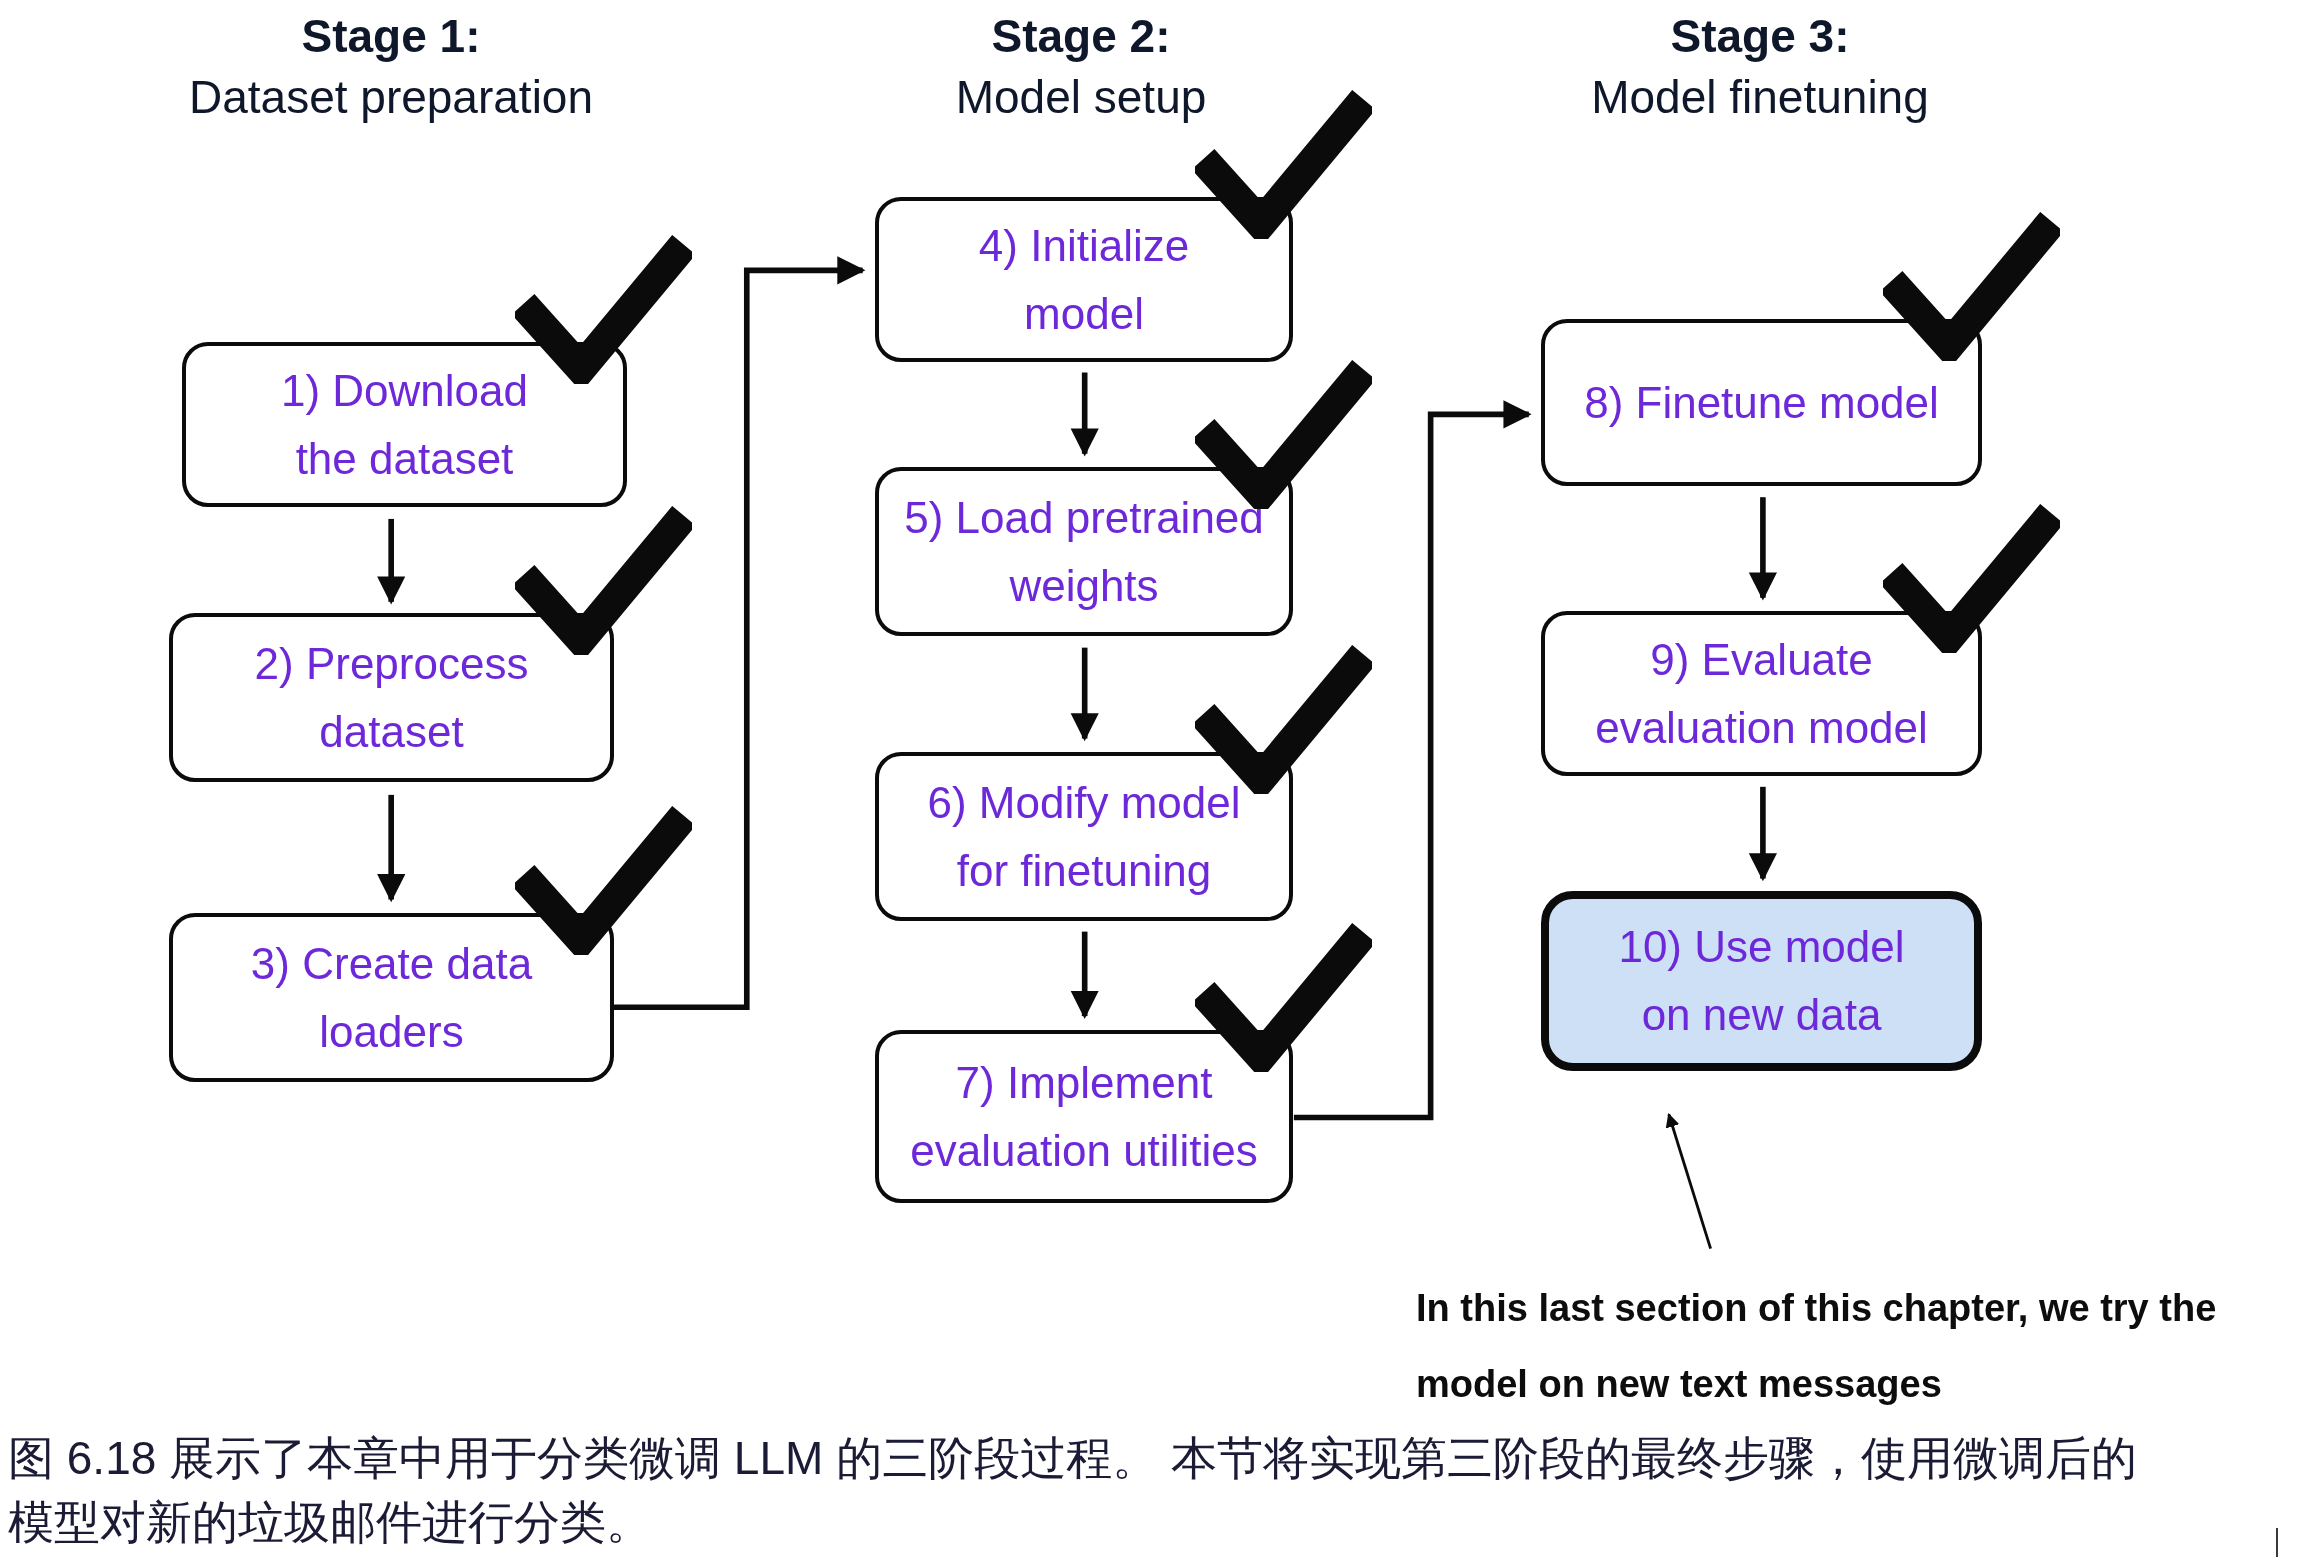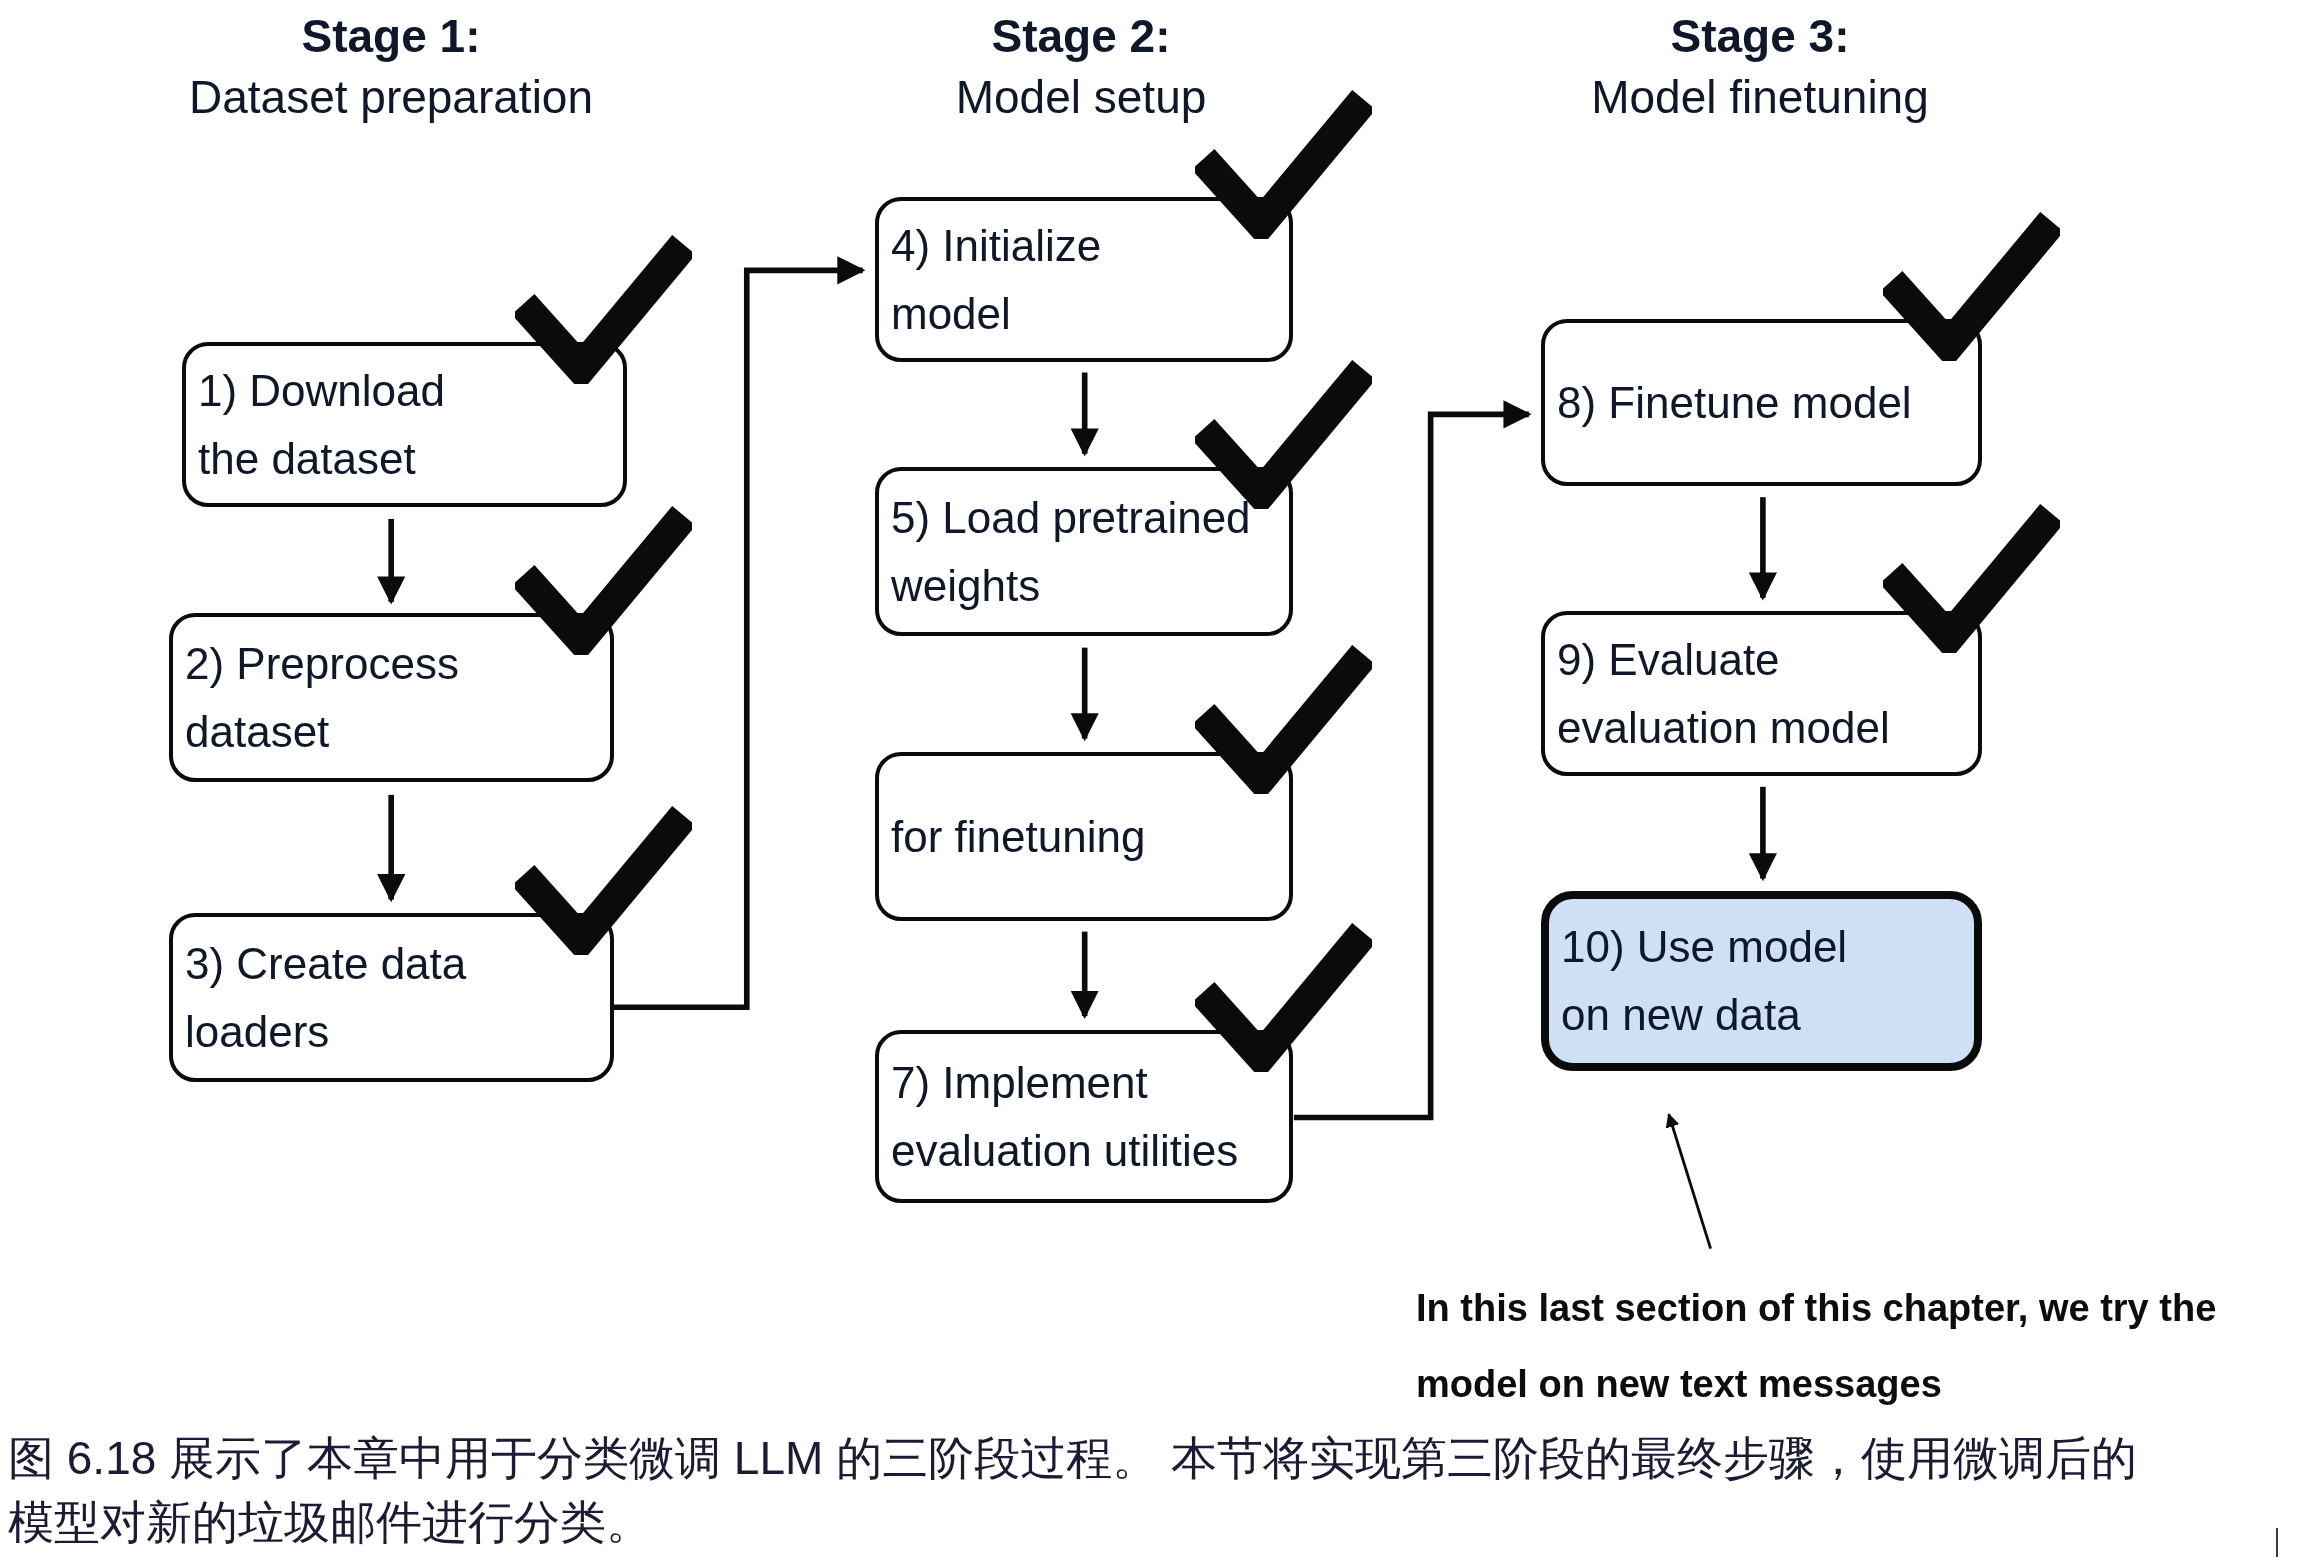--- a/index.html
+++ b/index.html
@@ -27,29 +27,28 @@
   .sh2{left:1081px;top:6.4px;}
   .sh3{left:1760px;top:6.4px;}
   
   .box{
     position:absolute;
     background:#ffffff;
     border:4px solid #0b0b0b;
     border-radius:26px;
     display:flex;
     flex-direction:column;
-    align-items:flex-start;
+    align-items:center;
     justify-content:center;
     text-align:center;
     font-size:44px;
     line-height:68px;
-    color:#0f172a;
+    color:#6d28d9;
     box-sizing:border-box;
     white-space:nowrap;
-    padding-left:12px;
   }
   .box span{display:block;}
   .b1{left:182px;top:342px;width:445px;height:165px;}
   .b2{left:169px;top:613px;width:445px;height:169px;}
   .b3{left:169px;top:913px;width:445px;height:169px;}
   .b4{left:875px;top:197px;width:418px;height:165px;}
   .b5{left:875px;top:467px;width:418px;height:169px;}
   .b6{left:875px;top:752px;width:418px;height:169px;}
   .b7{left:875px;top:1030px;width:418px;height:173px;}
   .b8{left:1541px;top:319px;width:441px;height:167px;}
@@ -153,20 +152,21 @@
   </div>
   <div class="box b4">
     <span>4) Initialize</span>
     <span>model</span>
   </div>
   <div class="box b5">
     <span>5) Load pretrained</span>
     <span>weights</span>
   </div>
   <div class="box b6">
+    <span>6) Modify model</span>
     <span>for finetuning</span>
   </div>
   <div class="box b7">
     <span>7) Implement</span>
     <span>evaluation utilities</span>
   </div>
   <div class="box b8">
     <span>8) Finetune model</span>
   </div>
   <div class="box b9">

